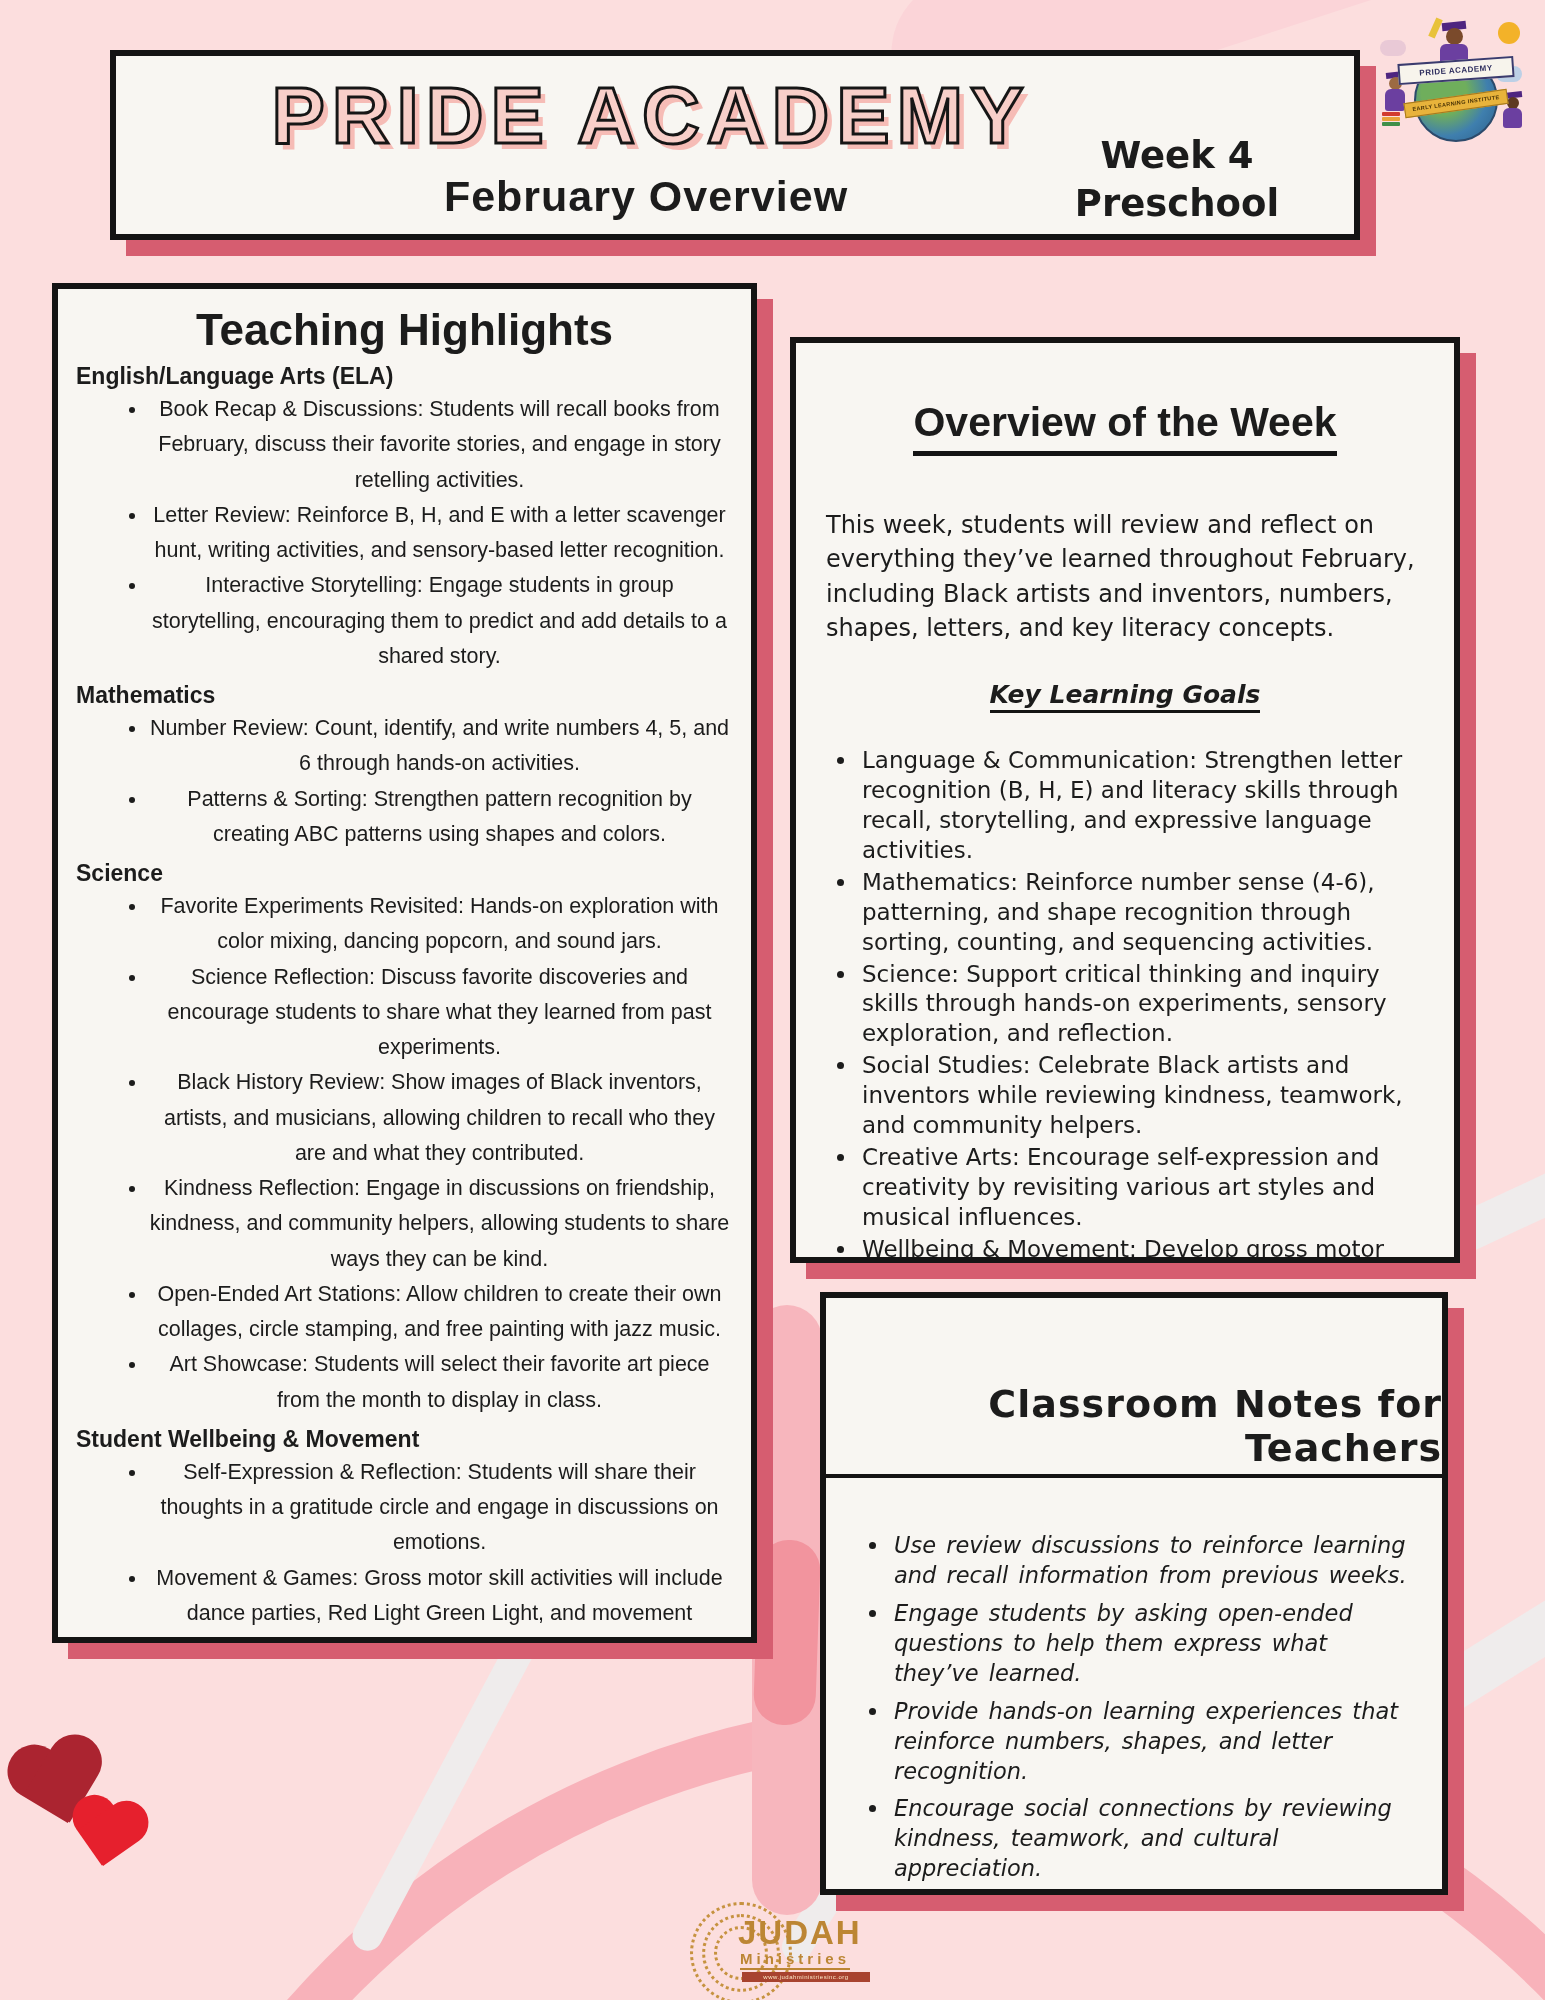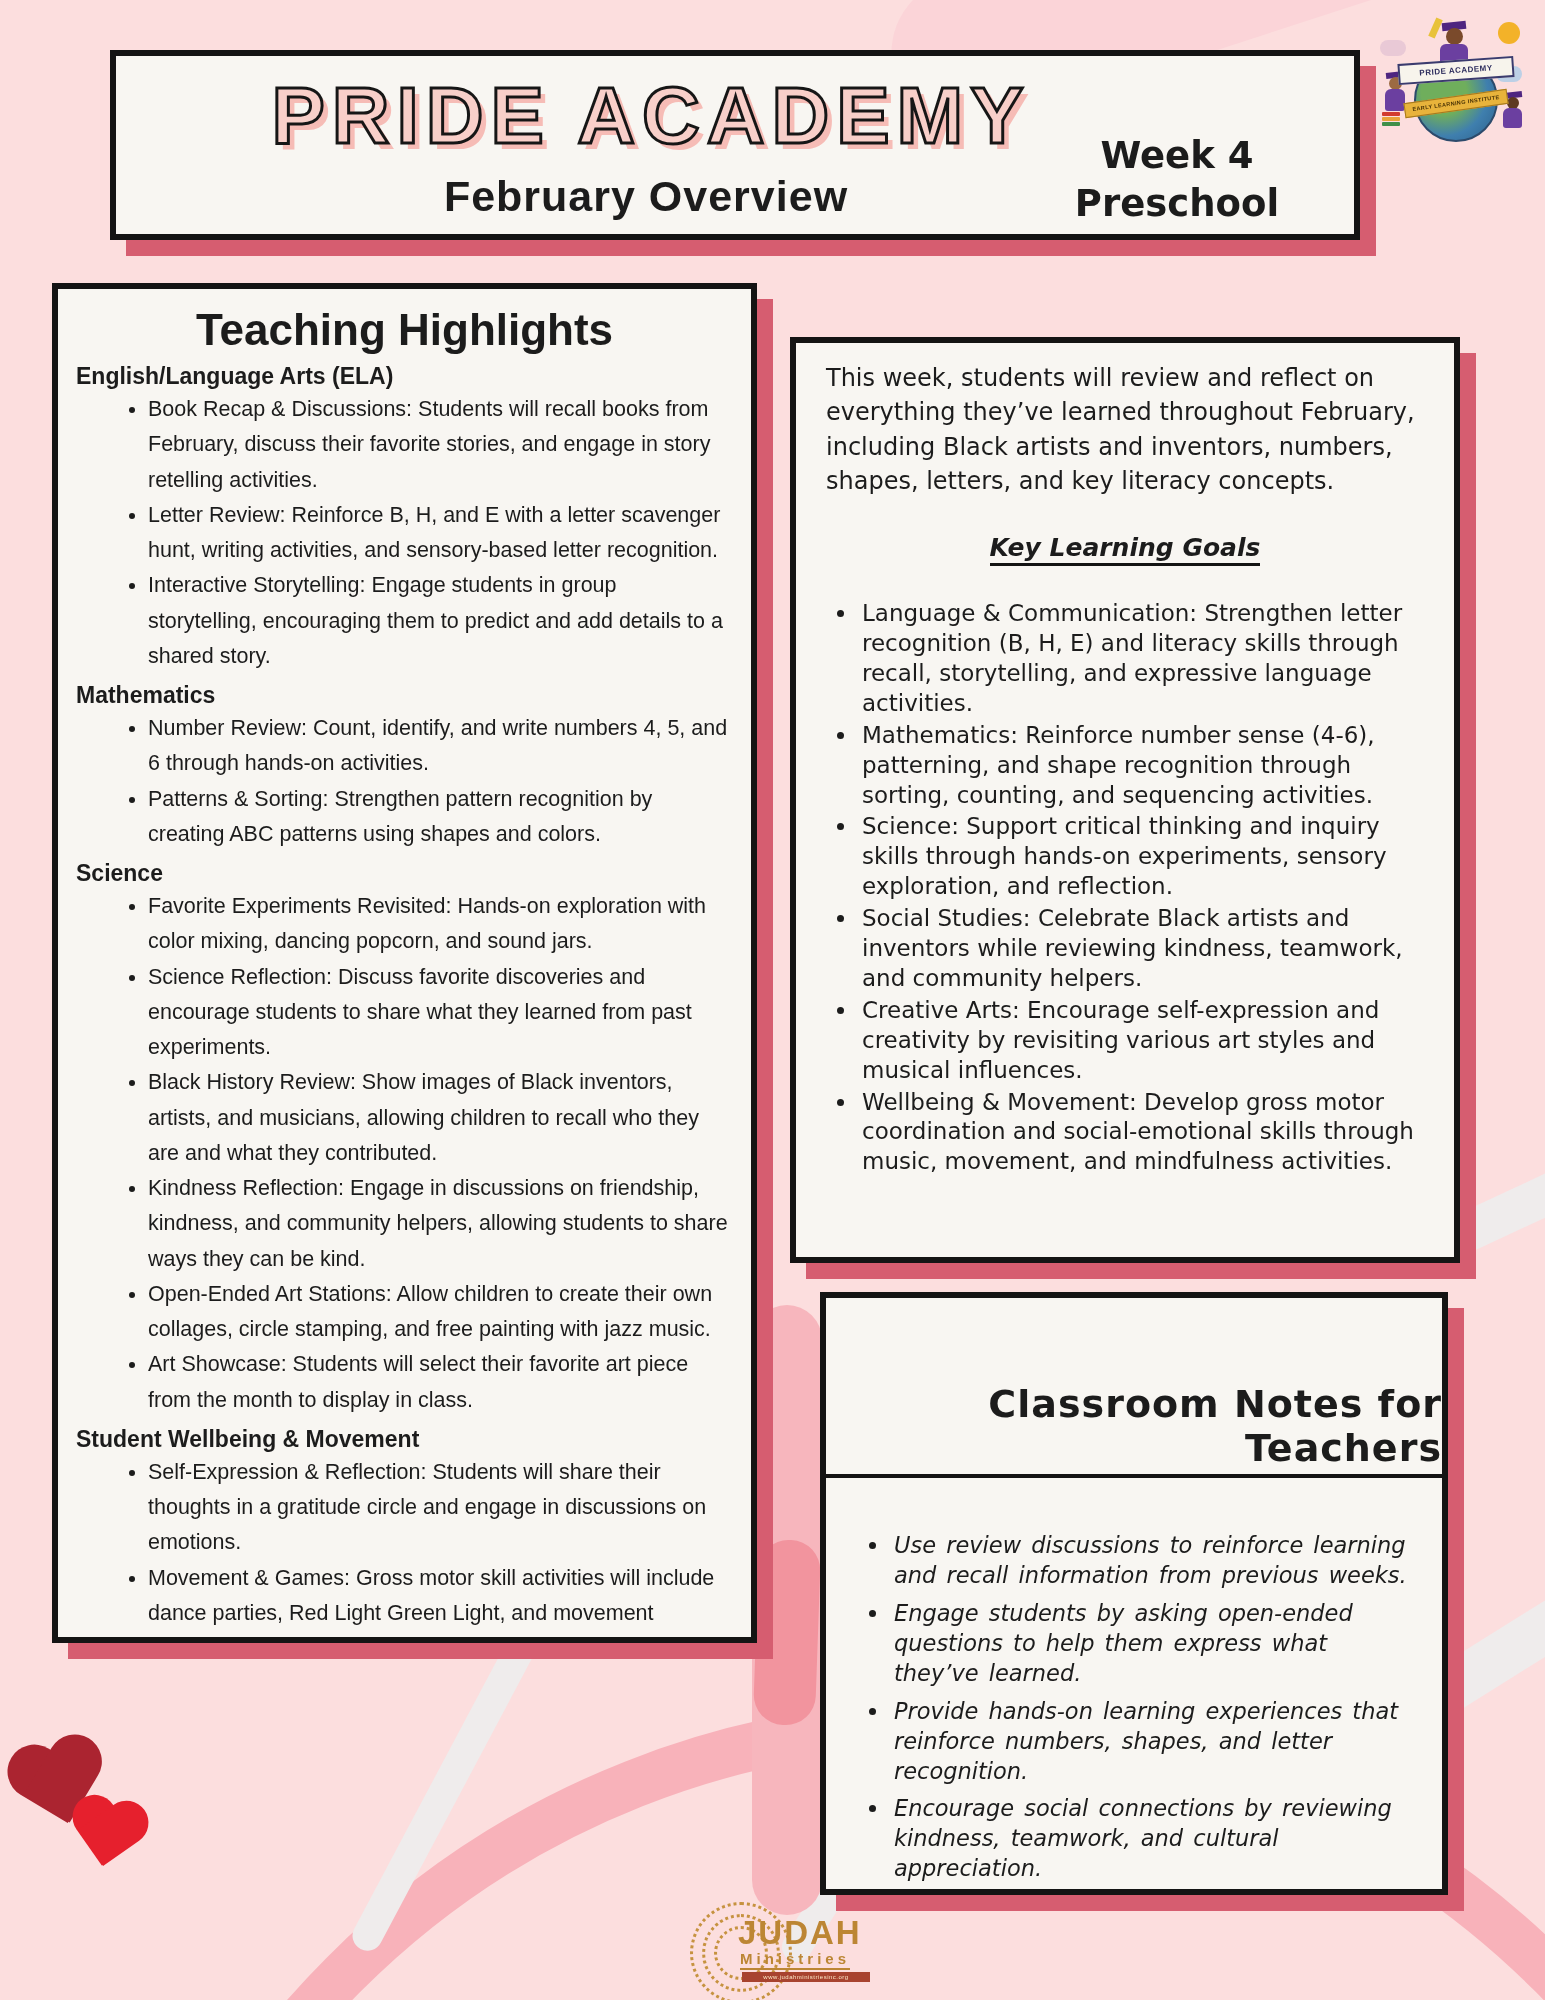--- a/index.html
+++ b/index.html
@@ -59,21 +59,21 @@
   .fig-body{background:#6b3fa0;border-radius:6px 6px 3px 3px;}
   .fig-cap{background:#4f2580;transform:rotate(-6deg);}
   .logo-scroll{left:52px;top:4px;width:7px;height:20px;background:#e8c23a;transform:rotate(24deg);}
   .books span{display:block;width:18px;height:4px;margin-bottom:1px;border-radius:1px;}
 
   
   .th-title{margin:16px 10px 8px;text-align:center;font-size:44px;font-weight:800;}
   .th-section{margin:0;}
   .th-heading{margin:8px 18px 2px;font-size:23px;font-weight:800;}
   .th-bullets{margin:0 14px 0 0;padding-left:90px;font-size:21.5px;line-height:1.64;}
-  .th-bullets li{padding-right:6px;}
+  .th-bullets li{padding-right:6px;text-align:center;}
 
   
   .ov-title-wrap{text-align:center;margin-top:22px;}
   .ov-title{display:inline-block;font-size:41px;font-weight:800;
     border-bottom:5px solid #141414;padding-bottom:5px;}
   .ov-body{font-family:"DejaVu Sans",sans-serif;}
   .ov-intro{margin:18px 30px 0;font-size:24px;line-height:1.43;}
   .goals-title-wrap{text-align:center;margin-top:10px;}
   .goals-title{display:inline-block;font-size:25px;font-weight:800;font-style:italic;
     border-bottom:3px solid #141414;padding-bottom:1px;}
@@ -222,20 +222,23 @@
 
             <li>Self-Expression &amp; Reflection: Students will share their thoughts in a gratitude circle and engage in discussions on emotions.</li>
 
             <li>Movement &amp; Games: Gross motor skill activities will include dance parties, Red Light Green Light, and movement challenges.</li>
           </ul>
       </section>
     </div>
 </section>
 
 <section class="frame ov-box">
+  <div class="ov-title-wrap">
+    <h2 class="ov-title">Overview of the Week</h2>
+  </div>
   <div class="ov-body">
     <p class="ov-intro">This week, students will review and reflect on everything they’ve learned throughout February, including Black artists and inventors, numbers, shapes, letters, and key literacy concepts.</p>
     <div class="goals-title-wrap">
       <h3 class="goals-title">Key Learning Goals</h3>
     </div>
     <ul class="goal-list">
 
         <li>Language &amp; Communication: Strengthen letter recognition (B, H, E) and literacy skills through recall, storytelling, and expressive language activities.</li>
 
         <li>Mathematics: Reinforce number sense (4-6), patterning, and shape recognition through sorting, counting, and sequencing activities.</li>

